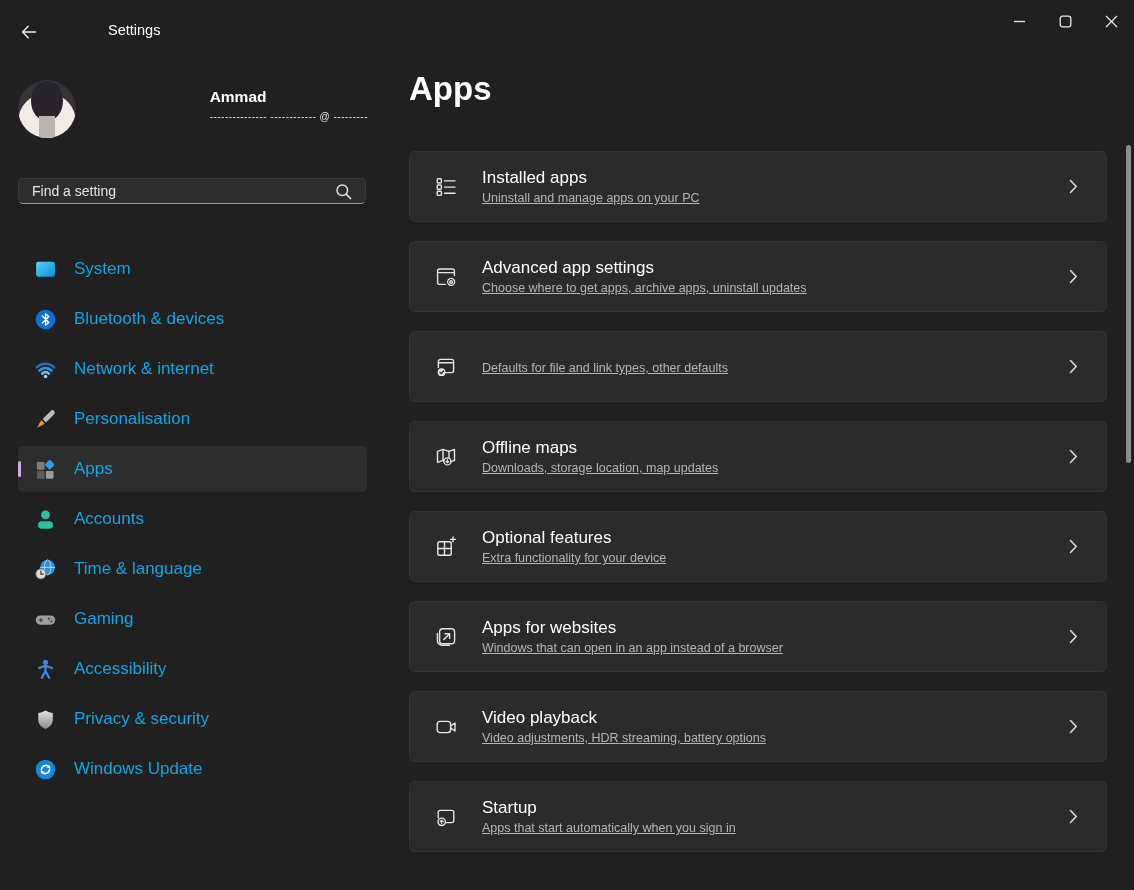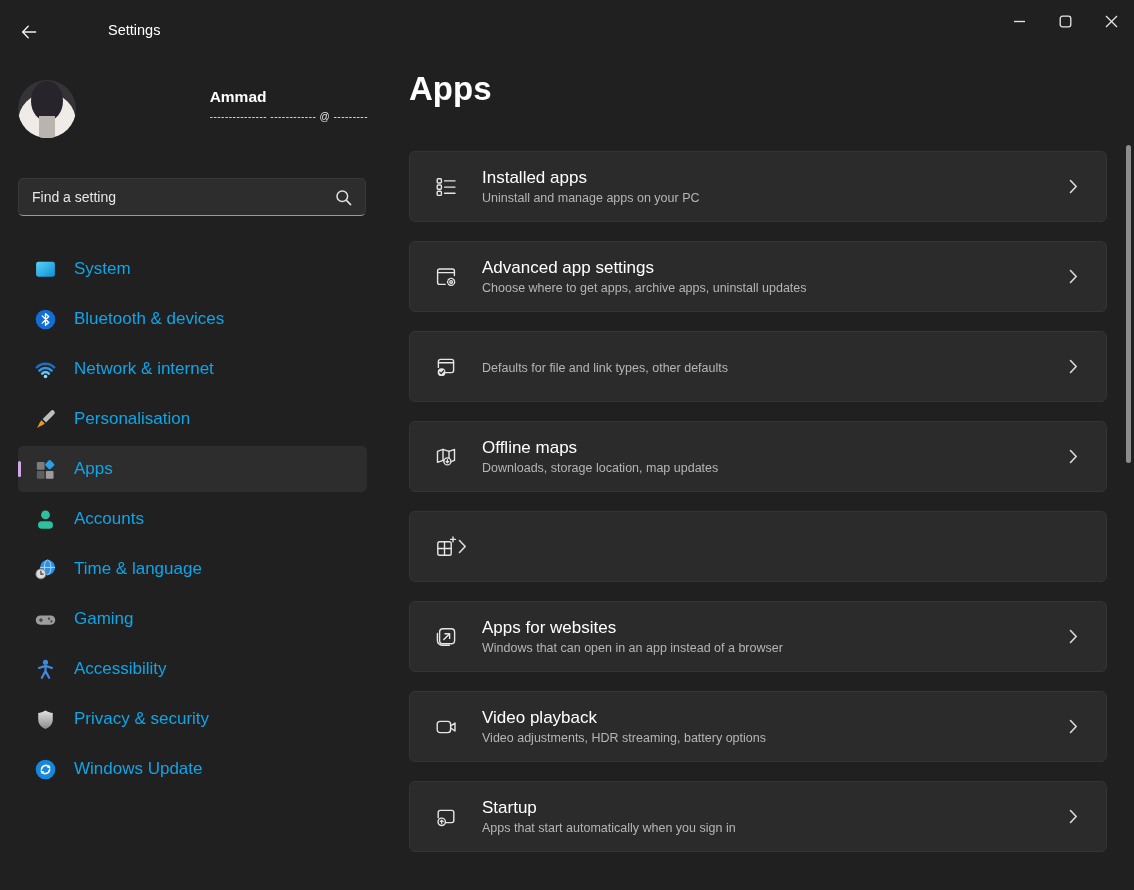--- a/index.html
+++ b/index.html
@@ -20,21 +20,21 @@
   
   .profile { position:absolute; left:18px; top:80px; width:350px; height:60px; display:flex; cursor:pointer;justify-content:space-between; }
   .avatar { width:58px; height:58px; border-radius:50%; background:#353238; overflow:hidden; position:relative; flex:0 0 auto; }
   .avatar .crescent { position:absolute; left:0px; top:13px; width:58px; height:58px; border-radius:50%; background:#efece7; }
   .avatar .head { position:absolute; left:13px; top:1px; width:32px; height:40px; border-radius:50%; background:#27242c; }
   .avatar .torso { position:absolute; left:21px; top:36px; width:16px; height:22px; background:#b9b4ae; }
   .profile-text { margin-left:17px; padding-top:8px; }
   .profile-name { font-size:15.5px; font-weight:bold; color:#ffffff; }
   .profile-email { margin-top:5px; font-size:10px; color:#e3e3e3; letter-spacing:0.5px; white-space:nowrap; }
   
-  .search-box { position:absolute; left:18px; top:178px; width:348px; height:38px;
+  .search-box { position:absolute; left:18px; top:178px; width:348px; height:26px;
     background:#2d2d2d; border:1px solid #383838; border-bottom:1px solid #9a9a9a;
     border-radius:5px; display:flex; align-items:center; }
   .search-box input { flex:1; background:transparent; border:none; outline:none;
     color:#e8e8e8; font-size:14px; padding:0 10px 0 13px; font-family:"Liberation Sans", sans-serif; }
   .search-box input::placeholder { color:#e6e6e6; opacity:1; }
   .search-glyph { margin-right:13px; display:flex; }
   
   .nav { position:absolute; left:18px; top:246px; width:349px; }
   .nav-item { position:relative; height:46px; margin-bottom:4px; display:flex; align-items:center;
     border-radius:5px; cursor:pointer; }
@@ -43,21 +43,21 @@
   .nav-icon { margin-left:16px; width:23px; height:23px; display:flex; flex:0 0 auto; }
   .nav-label { margin-left:17px; font-size:17px; color:#0ea5e9; white-space:nowrap; }
   
   .page-title { position:absolute; left:409px; top:70px; font-size:33px; font-weight:700; color:#ffffff; }
   .cards { position:absolute; left:409px; top:151px; width:698px; }
   .card { height:71px; margin-bottom:19px; background:#2b2b2b; border:1px solid #343434;
     border-radius:6px; display:flex; align-items:center; cursor:pointer; }
   .card-icon { margin-left:24px; width:24px; height:24px; display:flex; flex:0 0 auto; }
   .card-text { margin-left:24px; flex:1; min-width:0; }
   .card-title { font-size:17px; color:#ffffff; }
-  .card-sub { margin-top:3px; font-size:12.5px; color:#b5b5b5; }
+  .card-sub { margin-top:3px; font-size:12.5px; color:#b5b5b5;text-decoration:underline; }
   .card-chevron { margin-right:28px; display:flex; flex:0 0 auto; }
   
   .scrollbar-thumb { position:absolute; right:3px; top:145px; width:5px; height:318px;
     background:#8d8d8d; border-radius:3px; cursor:pointer; }
   svg { display:block; }
 </style>
 </head>
 <body>
 
 <div class="titlebar">
@@ -345,20 +345,24 @@
   <div class="card">
     <span class="card-icon">
       <svg width="24" height="24" viewBox="0 0 24 24" fill="none" stroke="#e6e6e6" stroke-width="1.4" stroke-linecap="round">
         <rect x="3.8" y="6.8" width="13.4" height="13.4" rx="1.8"></rect>
         <line x1="10.5" y1="6.8" x2="10.5" y2="20.2"></line>
         <line x1="3.8" y1="13.5" x2="17.2" y2="13.5"></line>
         <line x1="16.6" y1="4.4" x2="21.4" y2="4.4"></line>
         <line x1="19" y1="2" x2="19" y2="6.8"></line>
       </svg>
     </span>
+    <span class="card-text">
+      <div class="card-title">Optional features</div>
+      <div class="card-sub">Extra functionality for your device</div>
+    </span>
     <span class="card-chevron">
       <svg width="9" height="15" viewBox="0 0 9 15" fill="none" stroke="#dcdcdc" stroke-width="1.6" stroke-linecap="round" stroke-linejoin="round">
           <path d="M1.5 1.5 L7.2 7.5 L1.5 13.5"></path>
         </svg>
     </span>
   </div>
 
   <div class="card">
     <span class="card-icon">
       <svg width="24" height="24" viewBox="0 0 24 24" fill="none" stroke="#e6e6e6" stroke-width="1.4" stroke-linecap="round" stroke-linejoin="round">

